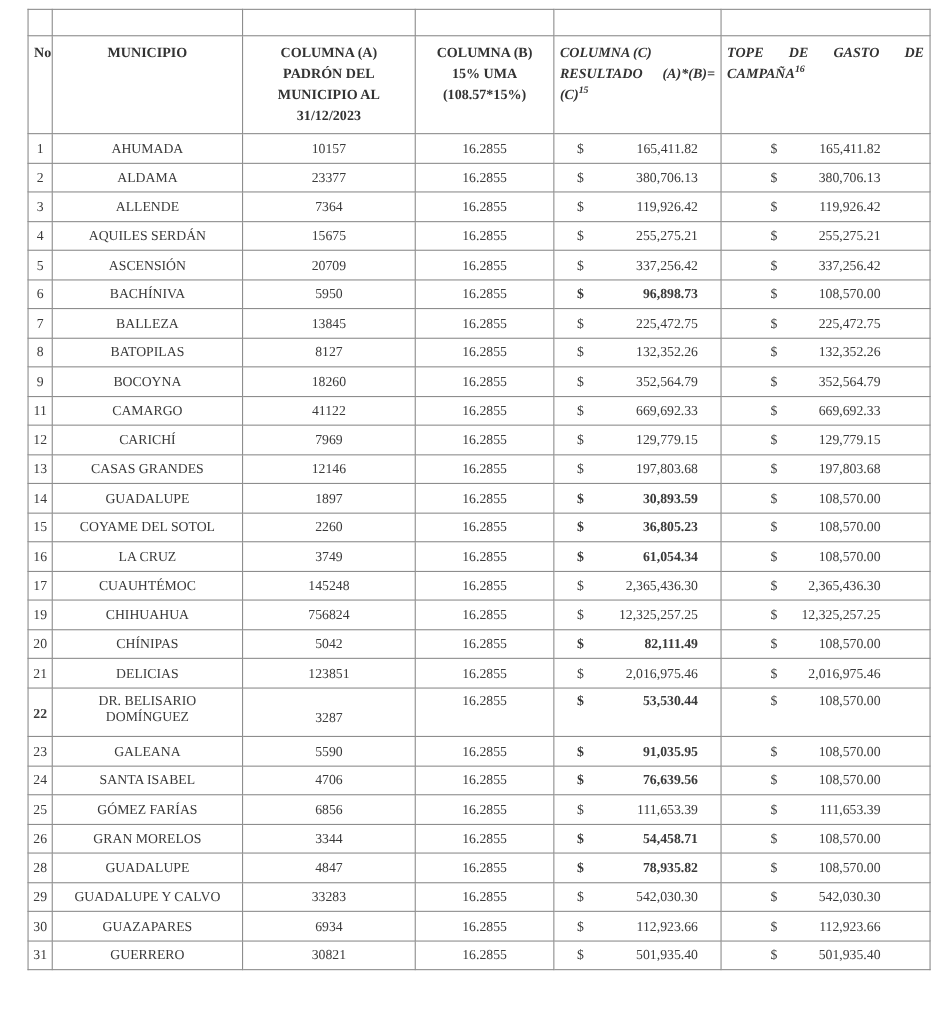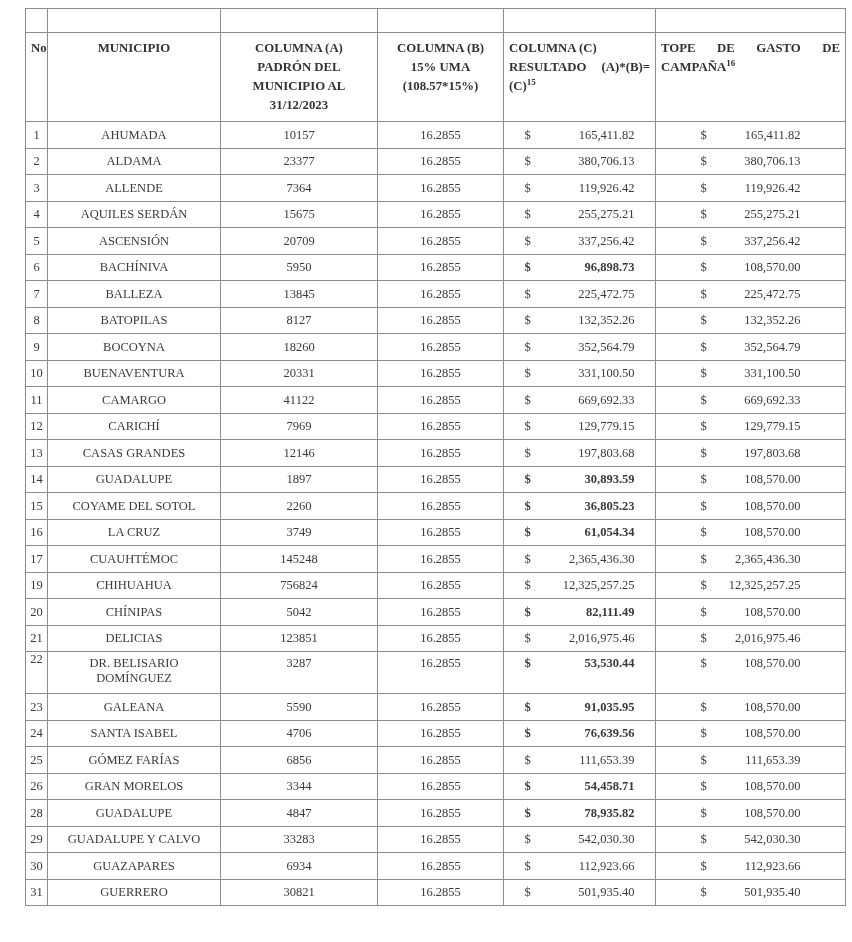--- a/index.html
+++ b/index.html
@@ -24,21 +24,21 @@
   tr.header-row th {
     height: 82px;
     vertical-align: top;
     padding: 6px 5px 0 5px;
     font-size: 12.8px;
     font-weight: bold;
     line-height: 19px;
     color: #333333;
   }
   th.center { text-align: center; white-space: pre-line; }
-  th.left   { text-align: left; }
+  th.left   { text-align: left; font-style: italic; }
   .jline    { text-align: justify; text-align-last: justify; }
   sup { font-size: 9px; line-height: 0; }
 
   
   tbody td {
     height: 23.5px;
     font-size: 12.5px;
     text-align: center;
     vertical-align: middle;
     padding: 1px 2px;
@@ -220,34 +220,20 @@
           <td><span class="money">
               <span>$</span>
               <span>352,564.79</span>
             </span></td>
           <td class="tope-col"><span class="money">
               <span>$</span>
               <span>352,564.79</span>
             </span></td>
         </tr>
         <tr>
-          <td>10</td>
-          <td class="muni">BUENAVENTURA</td>
-          <td>20331</td>
-          <td>16.2855</td>
-          <td><span class="money">
-              <span>$</span>
-              <span>331,100.50</span>
-            </span></td>
-          <td class="tope-col"><span class="money">
-              <span>$</span>
-              <span>331,100.50</span>
-            </span></td>
-        </tr>
-        <tr>
           <td>11</td>
           <td class="muni">CAMARGO</td>
           <td>41122</td>
           <td>16.2855</td>
           <td><span class="money">
               <span>$</span>
               <span>669,692.33</span>
             </span></td>
           <td class="tope-col"><span class="money">
               <span>$</span>
@@ -374,24 +360,24 @@
           <td><span class="money">
               <span>$</span>
               <span>2,016,975.46</span>
             </span></td>
           <td class="tope-col"><span class="money">
               <span>$</span>
               <span>2,016,975.46</span>
             </span></td>
         </tr>
         <tr style="height: 42px;">
-          <td style="vertical-align: top; padding-top: 0;">22</td>
+          <td style="vertical-align: top; padding-top: 16px; font-weight: bold;">22</td>
           <td class="muni" style="vertical-align: top; padding-top: 4px;">DR. BELISARIO
 DOMÍNGUEZ</td>
-          <td style="vertical-align: top; padding-top: 4px;">3287</td>
+          <td style="vertical-align: top; padding-top: 19px;">3287</td>
           <td style="vertical-align: top; padding-top: 4px;">16.2855</td>
           <td style="vertical-align: top; padding-top: 4px;"><span class="money bold">
               <span>$</span>
               <span>53,530.44</span>
             </span></td>
           <td class="tope-col" style="vertical-align: top; padding-top: 4px;"><span class="money">
               <span>$</span>
               <span>108,570.00</span>
             </span></td>
         </tr>

